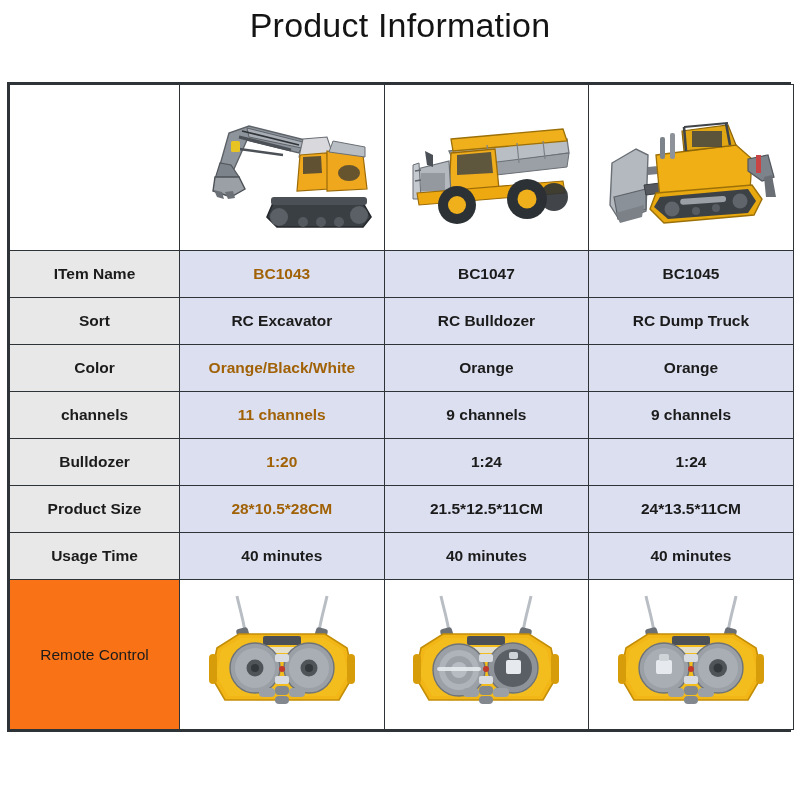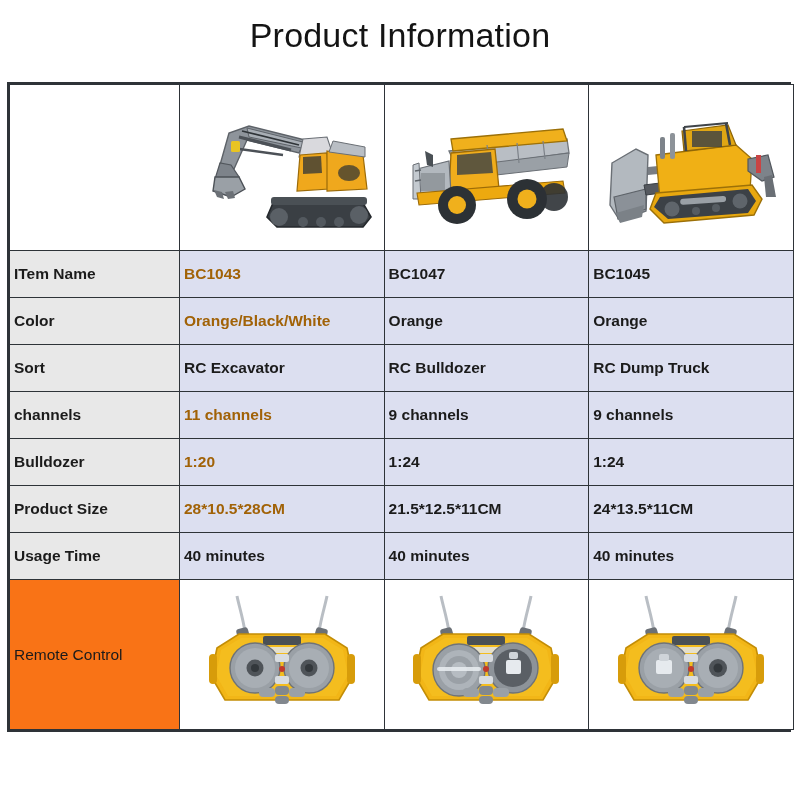--- a/index.html
+++ b/index.html
@@ -12,21 +12,21 @@
   #page {
     position: relative;
     width: 800px; height: 800px;
     background: #ffffff;
     overflow: hidden;
   }
 
   
   #title {
     position: absolute;
-    left: 0; top: 16px;
+    left: 0; top: 6px;
     width: 800px;
     text-align: center;
     font-size: 34px;
     font-weight: 400;
     color: #141414;
     letter-spacing: 0.2px;
     font-family: "Liberation Sans", sans-serif;
   }
 
   
@@ -40,20 +40,21 @@
   table.spec {
     width: 100%;
     border-collapse: collapse;
     table-layout: fixed;
   }
   table.spec col.c-label { width: 170px; }
   table.spec col.c-data  { width: 204.6px; }
 
   table.spec td {
     border: 1.5px solid #2e3338;
+    text-align: center;
     vertical-align: middle;
     font-size: 15.5px;
     color: #1b1b1b;
     padding: 0 4px;
   }
 
   
   td.label {
     background: #e8e8e8;
     font-weight: bold;
@@ -228,30 +229,30 @@
           </td>
         </tr>
 
         <tr class="datarow">
           <td class="label">ITem Name</td>
           <td class="data red">BC1043</td>
           <td class="data">BC1047</td>
           <td class="data">BC1045</td>
         </tr>
         <tr class="datarow">
+          <td class="label">Sort</td>
+          <td class="data">RC Excavator</td>
+          <td class="data">RC Bulldozer</td>
+          <td class="data">RC Dump Truck</td>
+        </tr>
+        <tr class="datarow">
           <td class="label">Color</td>
           <td class="data red">Orange/Black/White</td>
           <td class="data">Orange</td>
           <td class="data">Orange</td>
-        </tr>
-        <tr class="datarow">
-          <td class="label">Sort</td>
-          <td class="data">RC Excavator</td>
-          <td class="data">RC Bulldozer</td>
-          <td class="data">RC Dump Truck</td>
         </tr>
         <tr class="datarow">
           <td class="label">channels</td>
           <td class="data red">11 channels</td>
           <td class="data">9 channels</td>
           <td class="data">9 channels</td>
         </tr>
         <tr class="datarow">
           <td class="label">Bulldozer</td>
           <td class="data red">1:20</td>

